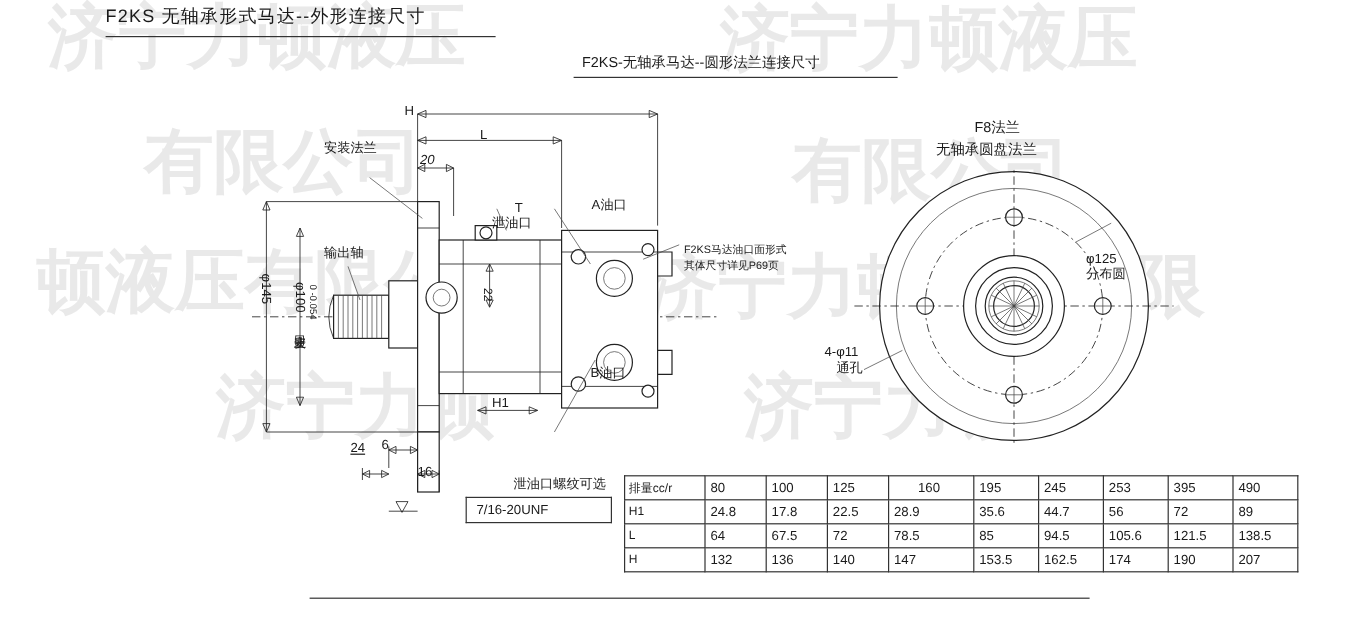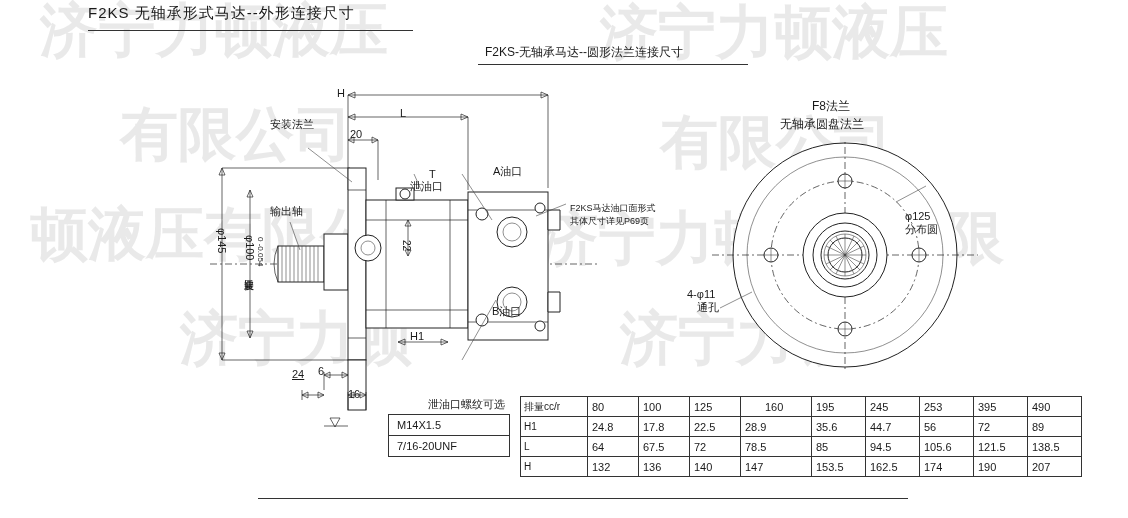--- a/index.html
+++ b/index.html
@@ -180,21 +180,21 @@
 <div class="abs lbl" style="left:270px;top:205px;">输出轴</div>
 <div class="abs lbl" style="left:429px;top:168px;">T</div>
 <div class="abs lbl" style="left:410px;top:180px;">泄油口</div>
 <div class="abs lbl" style="left:493px;top:165px;">A油口</div>
 <div class="abs lbl" style="left:492px;top:305px;">B油口</div>
 <div class="abs lbl sm" style="left:570px;top:203px;">F2KS马达油口面形式</div>
 <div class="abs lbl sm" style="left:570px;top:216px;">其体尺寸详见P69页</div>
 
 <div class="abs lbl" style="left:337px;top:87px;">H</div>
 <div class="abs lbl" style="left:400px;top:107px;">L</div>
-<div class="abs lbl" style="left:350px;top:128px;">20</div>
+<div class="abs lbl" style="left:350px;top:128px;font-style:italic;">20</div>
 <div class="abs lbl" style="left:410px;top:330px;">H1</div>
 <div class="abs lbl" style="left:318px;top:365px;">6</div>
 <div class="abs lbl" style="left:348px;top:388px;">16</div>
 <div class="abs lbl" style="left:292px;top:368px;text-decoration:underline;">24</div>
 
 <div class="abs lbl vert" style="left:400px;top:240px;font-size:10px;">22</div>
 <div class="abs lbl vert" style="left:215px;top:228px;">φ145</div>
 <div class="abs lbl vert" style="left:243px;top:235px;">φ100</div>
 <div class="abs lbl vert xs" style="left:256px;top:237px;">0
 -0.054</div>
@@ -248,23 +248,20 @@
 <div class="abs lbl" style="left:905px;top:210px;">φ125</div>
 <div class="abs lbl" style="left:905px;top:223px;">分布圆</div>
 <div class="abs lbl" style="left:687px;top:288px;">4-φ11</div>
 <div class="abs lbl" style="left:697px;top:301px;">通孔</div>
 
 <div class="abs" style="left:388px;top:398px;">
   <div class="lbl" style="margin-bottom:3px;margin-left:40px;">泄油口螺纹可选</div>
   <table class="thread">
     <tbody>
       <tr>
-          <td>M14X1.5</td>
-        </tr>
-      <tr>
           <td>7/16-20UNF</td>
         </tr>
     </tbody>
   </table>
 </div>
 
 <div class="abs" style="left:520px;top:396px;">
   <table class="dims">
     <tbody>
       <tr>

